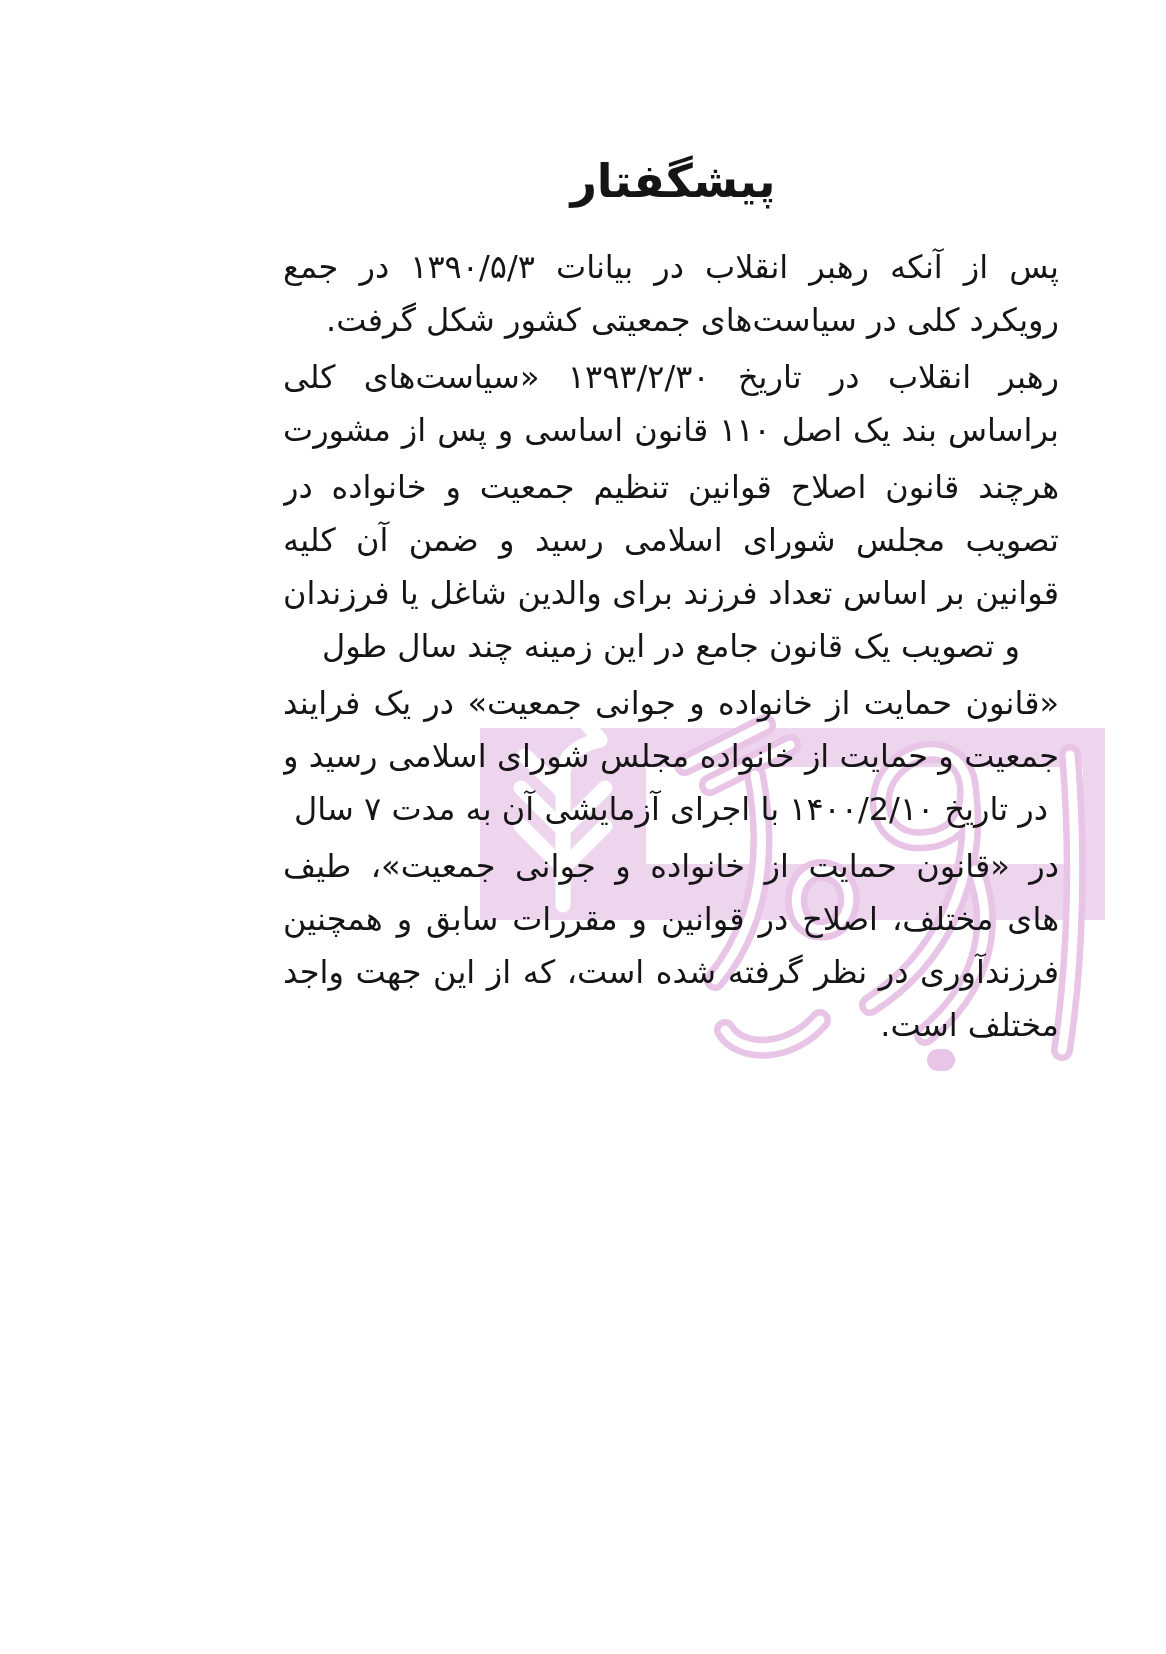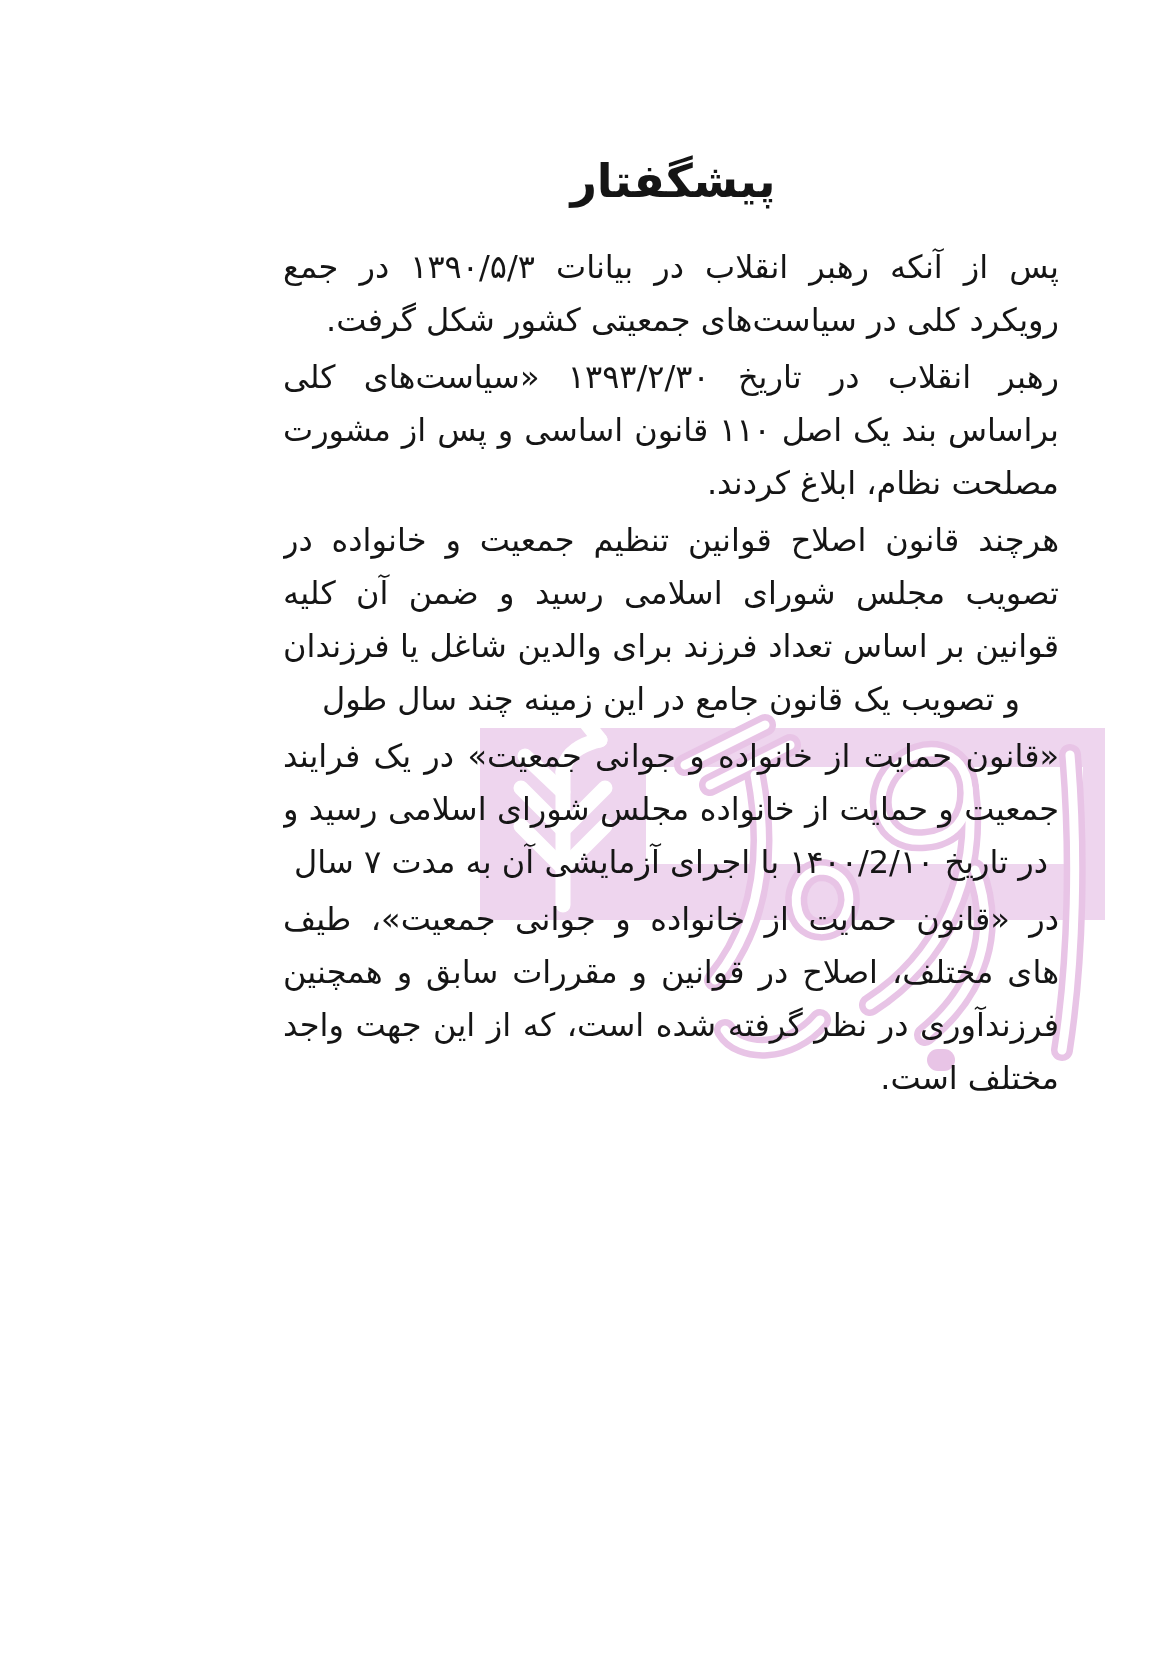--- a/index.html
+++ b/index.html
@@ -100,21 +100,20 @@
     <h1 class="title">پیشگفتار</h1>
 
     <div class="para">
       <div class="line">پس از آنکه رهبر انقلاب در بیانات ۱۳۹۰/۵/۳ در جمع کارگزاران نظام ادامه</div>
       <div class="line end">رویکرد کلی در سیاست‌های جمعیتی کشور شکل گرفت.</div>
     </div>
 
     <div class="para">
       <div class="line">رهبر انقلاب در تاریخ ۱۳۹۳/۲/۳۰ «سیاست‌های کلی جمعیت» را در ۱۴ بند</div>
       <div class="line">براساس بند یک اصل ۱۱۰ قانون اساسی و پس از مشورت با مجمع تشخیص</div>
-      <div class="line end">مصلحت نظام، ابلاغ کردند.</div>
     </div>
 
     <div class="para">
       <div class="line">هرچند قانون اصلاح قوانین تنظیم جمعیت و خانواده در تاریخ۱۳۹۲/۳/۲۰ به</div>
       <div class="line">تصویب مجلس شورای اسلامی رسید و  ضمن آن کلیه محدودیت‌های مقرر در</div>
       <div class="line">قوانین بر اساس تعداد فرزند برای والدین شاغل یا فرزندان آنان لغو شد، ولی تدوین</div>
       <div class="line end">و تصویب یک قانون جامع در این زمینه چند سال طول کشید.</div>
     </div>
 
     <div class="para">

